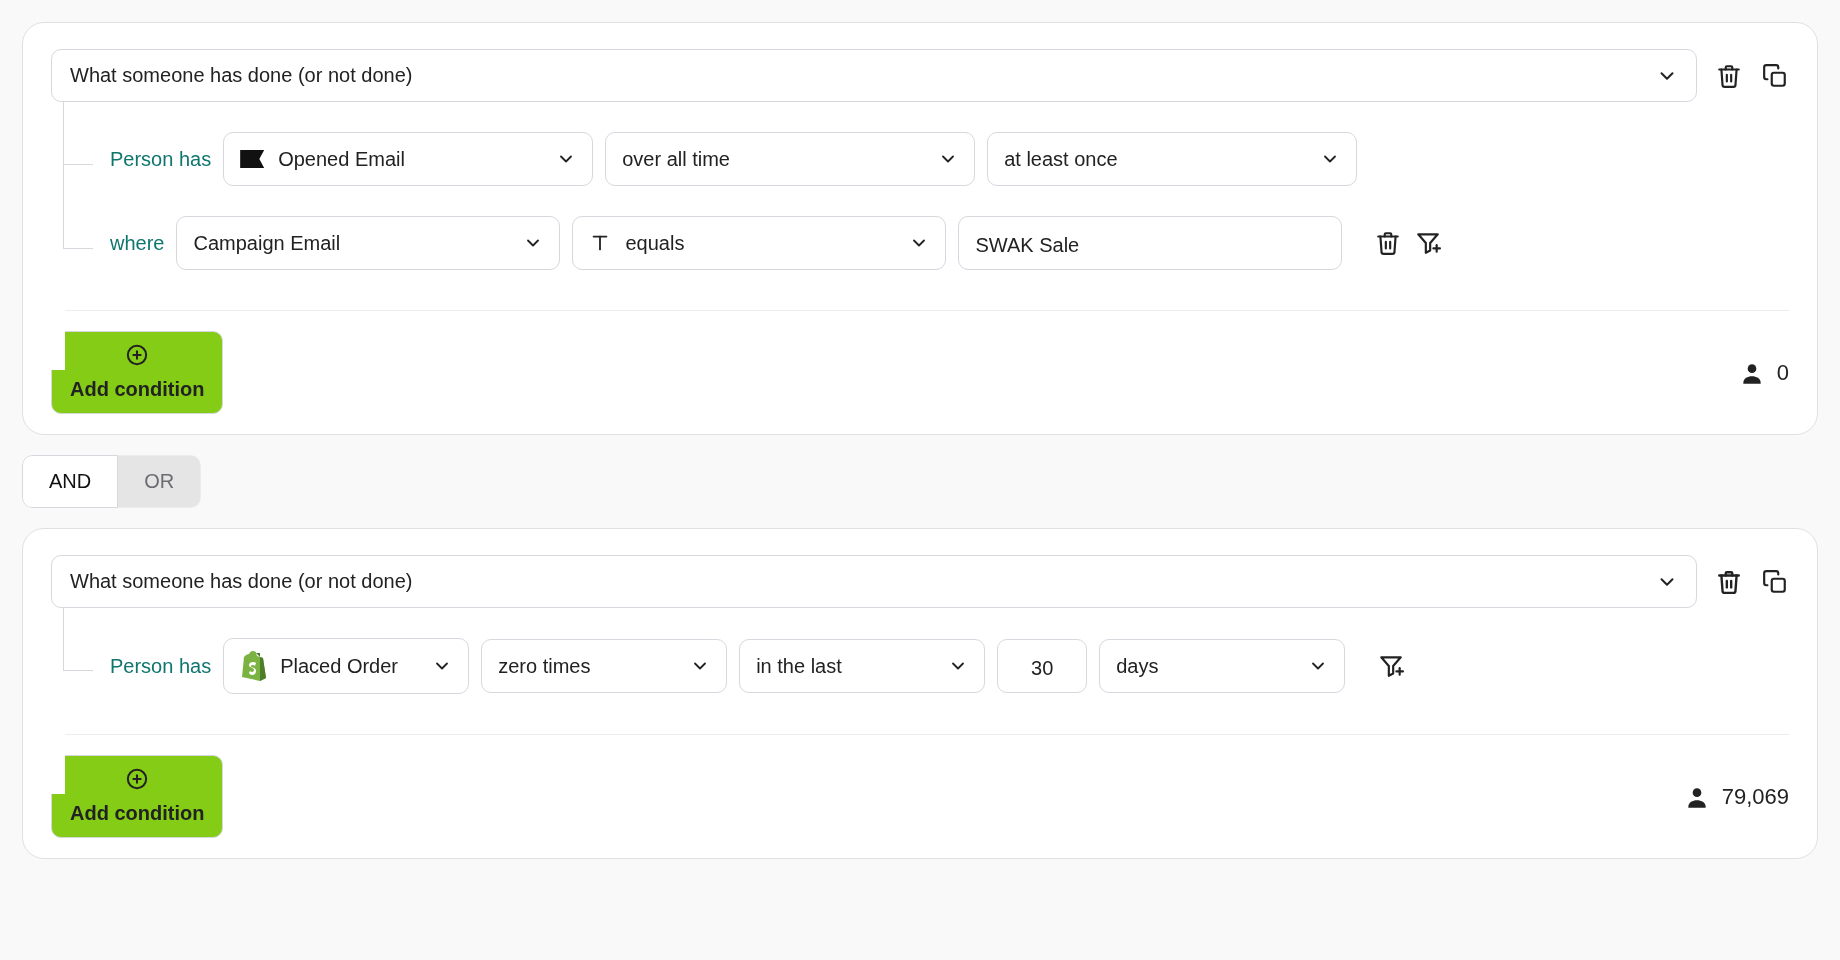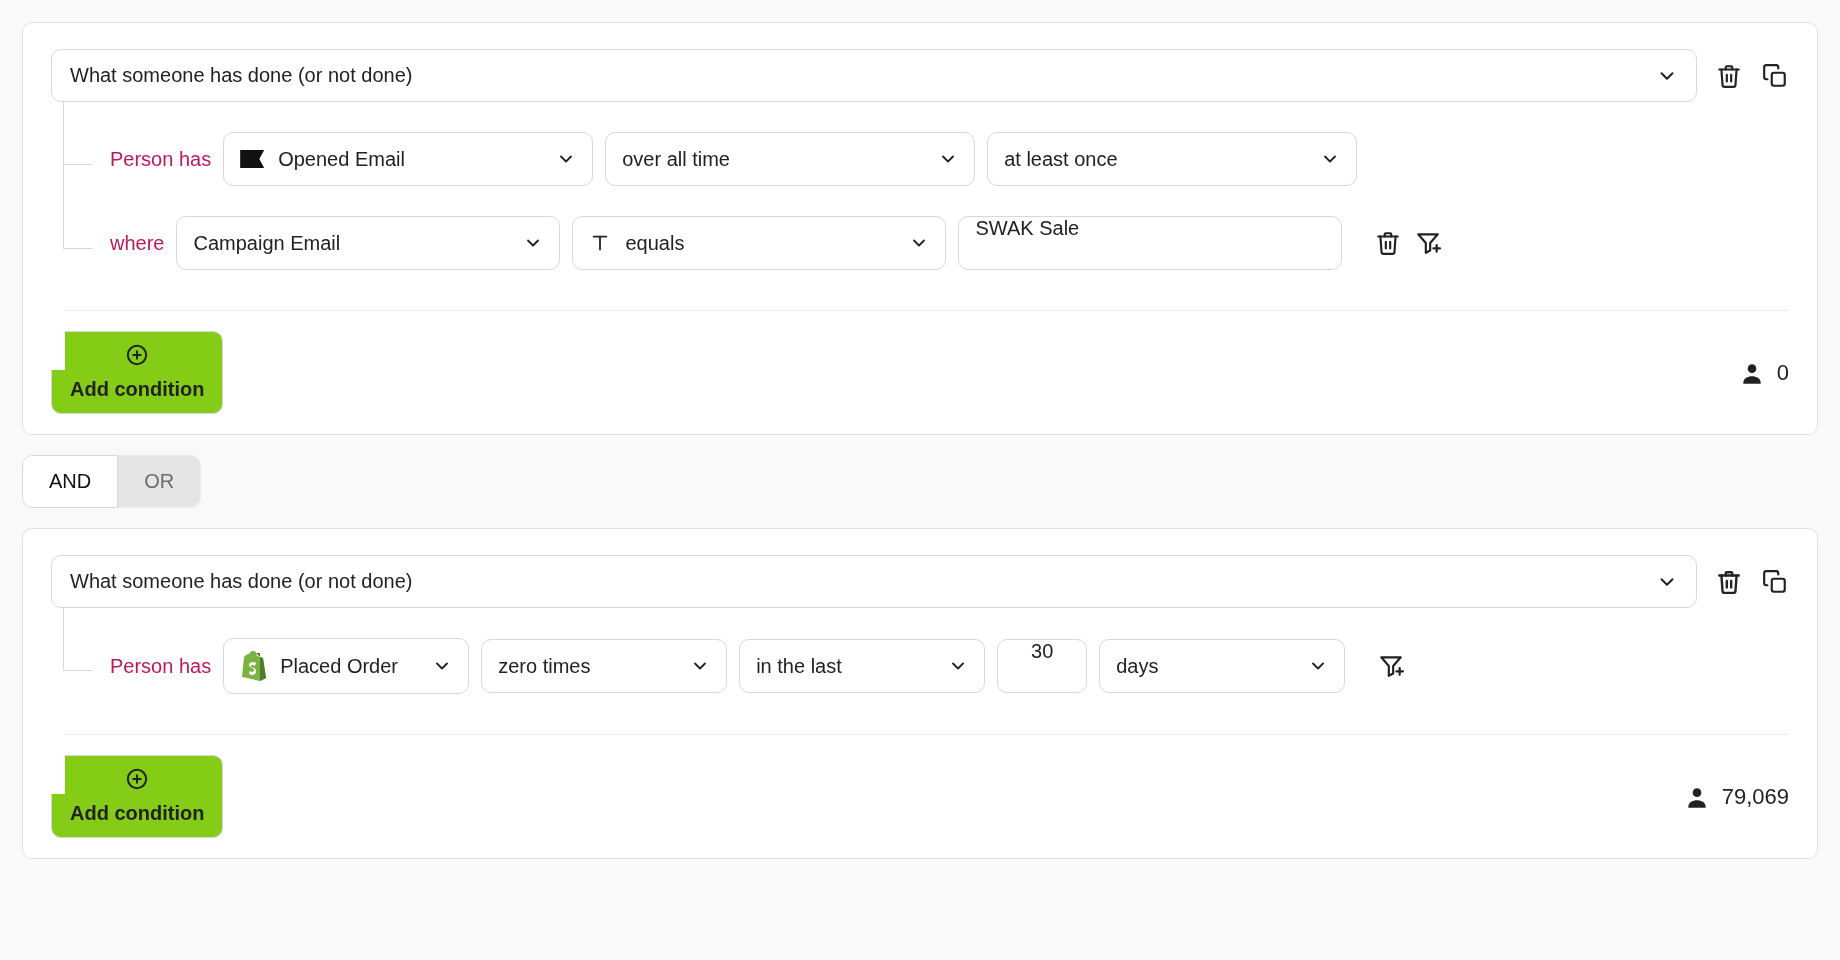--- a/index.html
+++ b/index.html
@@ -10,21 +10,21 @@
     background: #f9f9fa;
     color: #222;
     font-size: 20px;
   }
   .page {
     padding: 22px;
   }
   .card {
     background: #fff;
     border: 1px solid #e1e1e5;
-    border-radius: 10px;
+    border-radius: 22px;
     padding: 26px 28px 20px 28px;
   }
   .row-top {
     display: flex;
     align-items: center;
     gap: 18px;
   }
   .big-select {
     flex: 1;
     display: flex;
@@ -72,21 +72,21 @@
     position: absolute;
     left: -13px;
     top: 63px;
     bottom: -100px;
     width: 14px;
     background: #fff;
   }
   .label-txt {
     margin-left: 46px;
     font-size: 20px;
-    color: #be185d;
+    color: #0f766e;
   }
   .sel {
     display: flex;
     align-items: center;
     justify-content: space-between;
     gap: 10px;
     border: 1.5px solid #d7d7de;
     border-radius: 10px;
     padding: 12px 16px;
     background: #fff;
@@ -94,25 +94,25 @@
     min-height: 54px;
   }
   .sel .content {
     display: flex;
     align-items: center;
     gap: 14px;
   }
   .sel-input {
     border: 1.5px solid #d7d7de;
     border-radius: 10px;
-    padding: 0 16px;
+    padding: 12px 16px;
     background: #fff;
     min-height: 54px;
     display: flex;
-    align-items: flex-start;
+    align-items: flex-end;
   }
   .chev {
     display: inline-flex;
   }
   .divider {
     height: 1px;
     background: #ededf0;
     margin: 40px 0 20px 0;
   }
   .card-footer {

